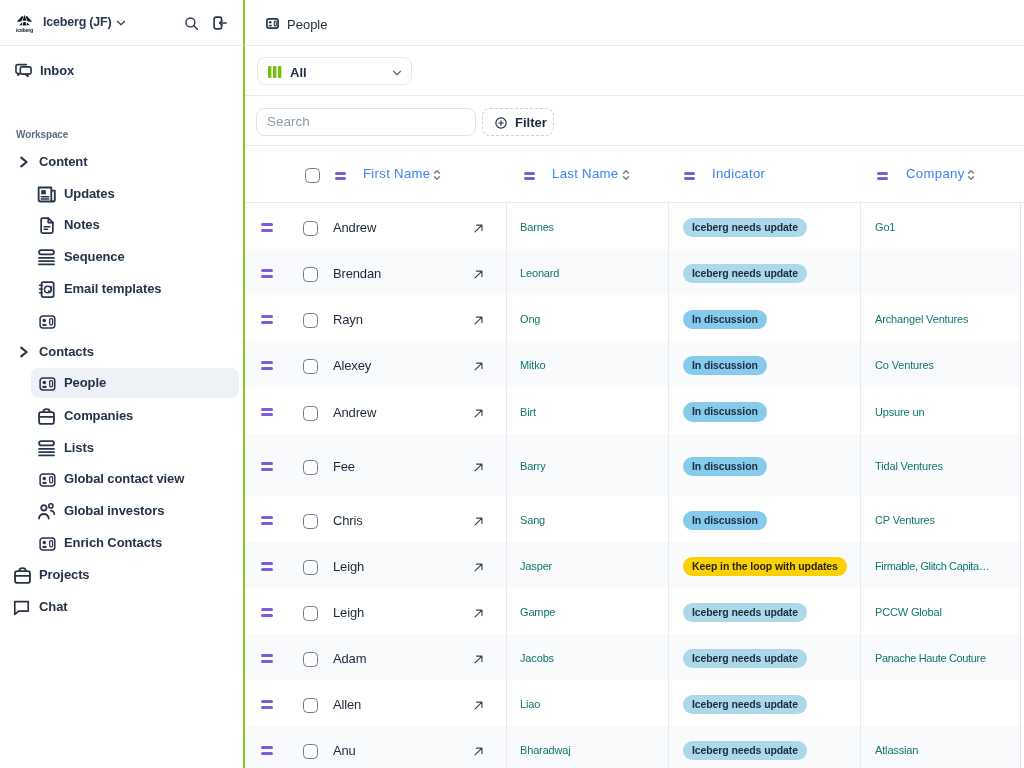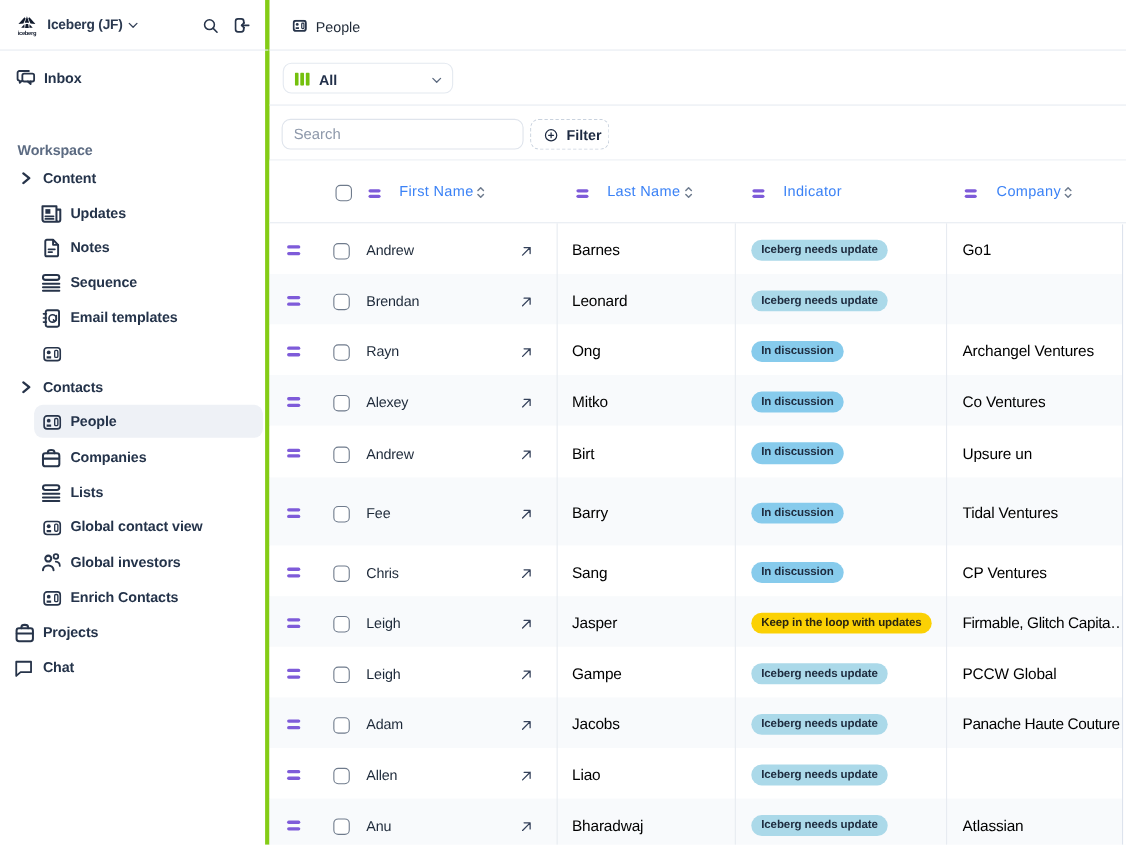--- a/index.html
+++ b/index.html
@@ -4,26 +4,26 @@
 <style>
 * { margin:0; padding:0; box-sizing:border-box; }
 html,body { width:1024px; height:768px; overflow:hidden; background:#fff;
   font-family:"Liberation Sans", sans-serif; }
 .abs { position:absolute; }
 svg { display:block; }
 #app { position:relative; width:1024px; height:768px; overflow:hidden; }
 
 
 #sidebar { position:absolute; left:0; top:0; width:245px; height:768px;
-  border-right:4px solid #84cc16; background:#fff; }
+  border-right:2px solid #84cc16; background:#fff; }
 #sbhead { position:absolute; left:0; top:0; width:244px; height:46px;
   border-bottom:1px solid #e7ebf2; }
 .sbitem { position:absolute; height:30px; line-height:30px; font-size:13px;
   font-weight:700; color:#24334a; white-space:nowrap; letter-spacing:-0.1px; }
-.sblabel { position:absolute; font-size:13px; font-weight:700; color:#5c6b82; letter-spacing:-0.1px; }
+.sblabel { position:absolute; font-size:10px; font-weight:700; color:#5c6b82; letter-spacing:-0.1px; }
 #pplhl { position:absolute; left:31px; top:368px; width:208px; height:30px;
   background:#eef1f6; border-radius:8px; }
 
 
 #main { position:absolute; left:245px; top:0; width:779px; height:768px; }
 #tabbar { position:absolute; left:0; top:0; width:779px; height:46px;
   border-bottom:1px solid #e7ebf2; }
 #viewrow { position:absolute; left:0; top:46px; width:779px; height:50px;
   border-bottom:1px solid #e7ebf2; }
 #searchrow { position:absolute; left:0; top:96px; width:779px; height:50px;
@@ -46,21 +46,21 @@
 .row { position:absolute; left:0; width:779px; background:#fff; }
 .row.alt { background:#f8fafc; }
 .cb { position:absolute; width:15px; height:15px; border:1.5px solid #6f7b8c;
   border-radius:4.5px; background:#fff; }
 .drag { position:absolute; left:16px; width:12px; }
 .drag i, .hmenu i { display:block; height:3px; border-radius:2px; background:#7e5bd9; }
 .drag i + i { margin-top:2.5px; }
 .hmenu { position:absolute; width:11px; top:25.5px; }
 .hmenu i + i { margin-top:2.4px; }
 .nametx { position:absolute; left:88px; font-size:13px; color:#1d2939; white-space:nowrap; letter-spacing:-0.15px; }
-.celltx { font-size:14px; color:#000000; white-space:nowrap; letter-spacing:-0.15px; }
+.celltx { font-size:11px; color:#0f766e; white-space:nowrap; letter-spacing:-0.15px; }
 .colsep { position:absolute; top:57px; bottom:0; width:1px; background:#e7ebf1; }
 .pill { position:absolute; height:19.5px; line-height:19.5px; border-radius:10px;
   padding:0 9px; font-size:10.5px; font-weight:700; color:#1d2b3e; white-space:nowrap; letter-spacing:-0.1px; }
 .pill.blue { background:#abd9e9; }
 .pill.sky { background:#87cbec; }
 .pill.yellow { background:#fbd104; color:#2a2510; }
 #gutter { position:absolute; left:775px; top:58px; width:4px; height:564px;
   background:#fff; border-left:1.2px solid #dde3ed; }
 
 </style>

